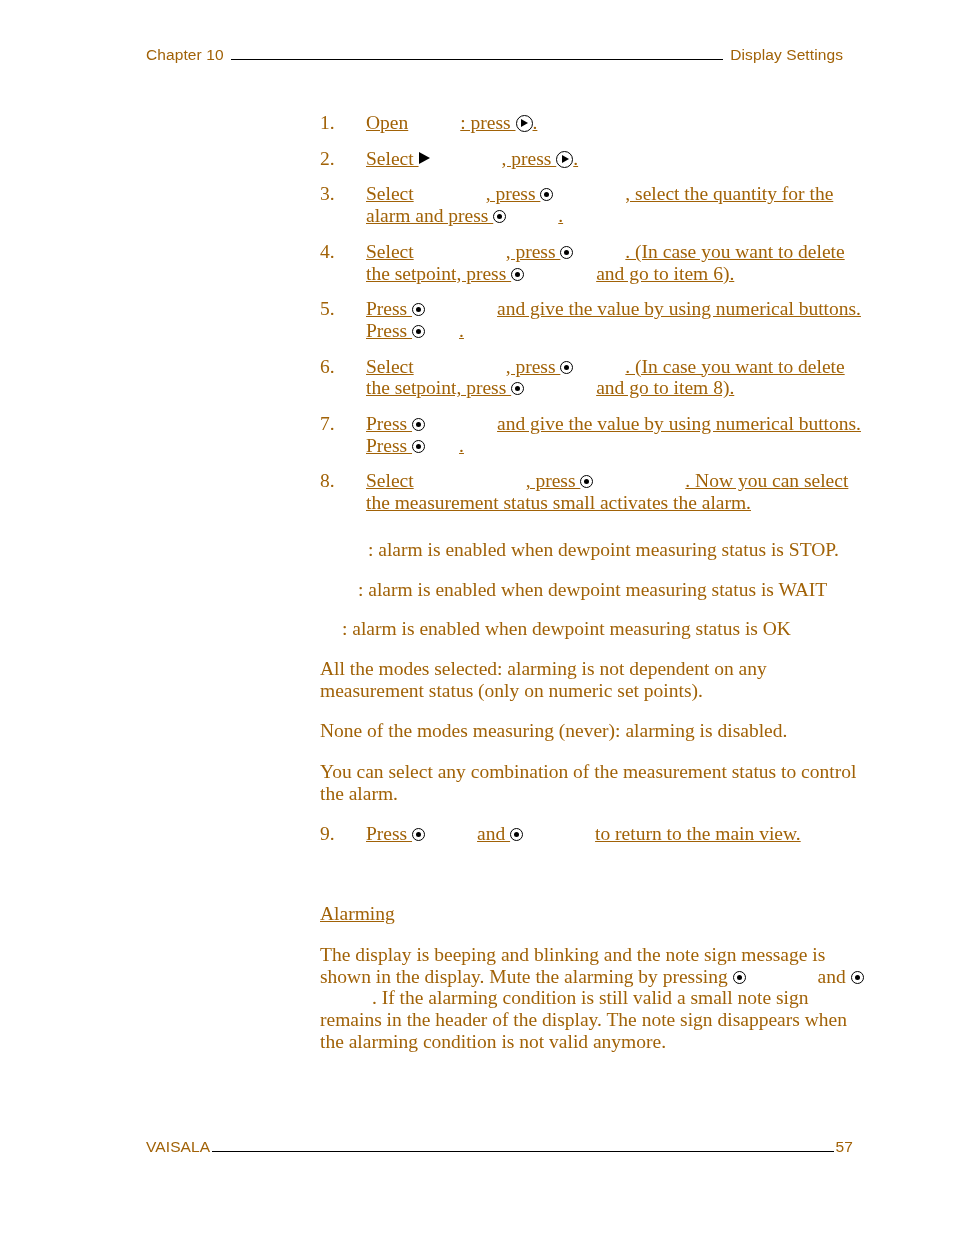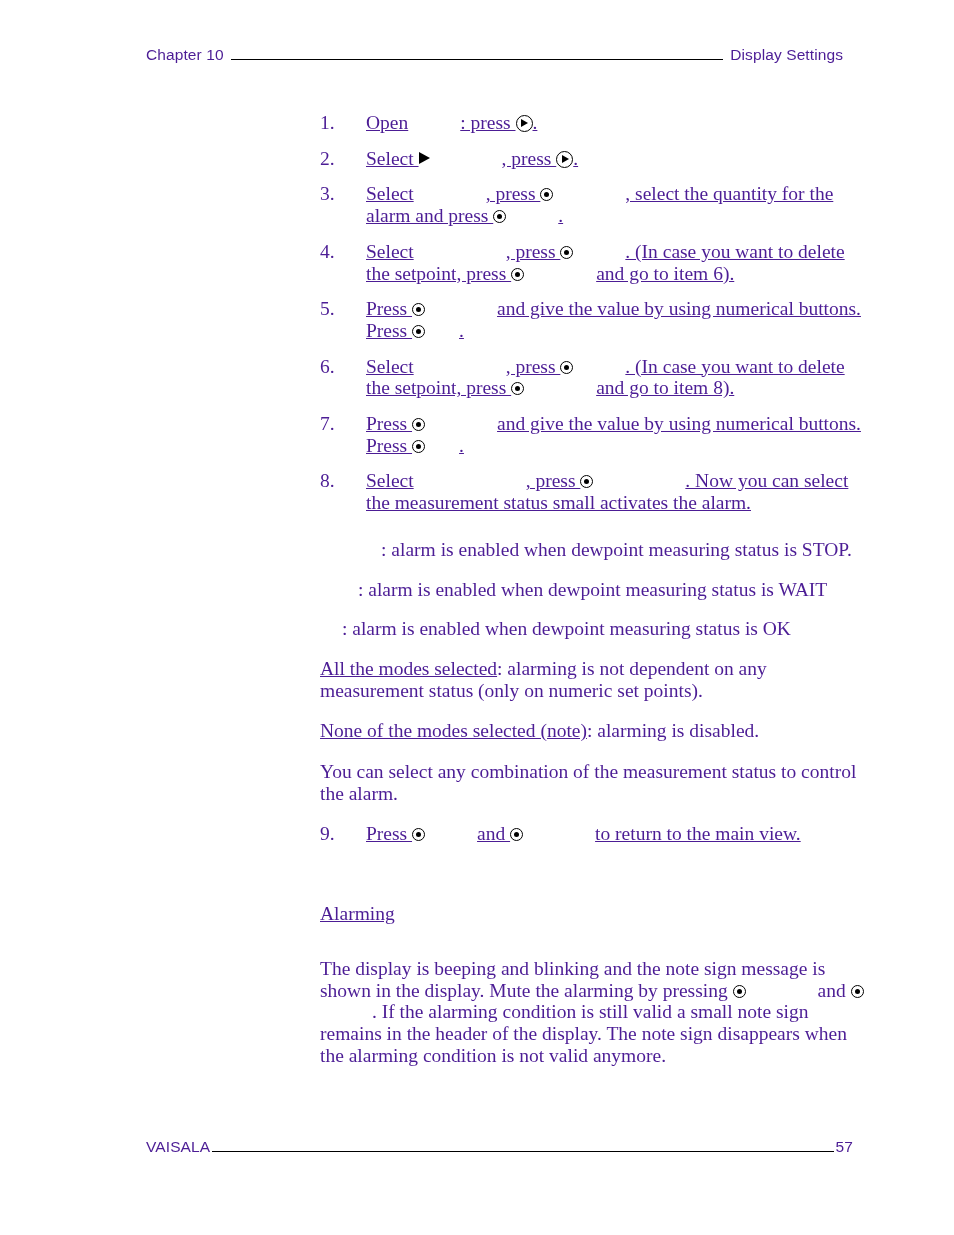--- a/index.html
+++ b/index.html
@@ -6,21 +6,21 @@
     margin: 0;
     padding: 0;
     background: #ffffff;
   }
   .page {
     position: relative;
     width: 954px;
     height: 1235px;
     background: #ffffff;
     font-family: "Liberation Serif", "DejaVu Serif", serif;
-    color: #4c1d95;
+    color: #a16207;
     overflow: hidden;
   }
 
   
   .page-header {
     position: absolute;
     left: 146px;
     top: 46px;
     width: 697px;
     display: flex;
@@ -152,33 +152,33 @@
     border-top: 6.5px solid transparent;
     border-bottom: 6.5px solid transparent;
     vertical-align: 1px;
   }
 
   
   .status-line {
     margin-bottom: 18px;
     white-space: nowrap;
   }
-  .status-line.s1 { padding-left: 48px; text-align: center; }
+  .status-line.s1 { padding-left: 48px; }
   .status-line.s2 { padding-left: 32px; }
   .status-line.s3 { padding-left: 22px; }
   .status-line.s4 { padding-left: 38px; }
 
   .para {
     margin-bottom: 19px;
   }
-  .u { text-decoration: underline; }
+  .u { }
 
   .heading-alarming {
     margin-top: 44px;
-    margin-bottom: 33px;
+    margin-bottom: 19px;
     text-decoration: underline;
     display: inline-block;
   }
   .block-gap-top { margin-top: 25px; }
 </style>
 </head>
 <body>
 
 <div class="page">
 
@@ -229,21 +229,21 @@
       <span class="step-num">8.</span>
       <span class="step-body"><span>Select</span><span class="gap g-xxl"></span><span>, press </span><span class="sym-dot-circle"><span class="ring"></span><span class="dot"></span></span><span class="gap g-xl"></span><span>. Now you can select the measurement status small activates the alarm.</span></span>
     </div>
 
     <div class="status-line s1 block-gap-top"><span>: alarm is enabled when dewpoint measuring status is STOP.</span></div>
     <div class="status-line s4"><span>: alarm is enabled when dewpoint measuring status is WAIT</span></div>
     <div class="status-line s3"><span>: alarm is enabled when dewpoint measuring status is OK</span></div>
 
     <div class="para"><span class="u">All the modes selected</span><span>: alarming is not dependent on any measurement status (only on numeric set points).</span></div>
 
-    <div class="para"><span class="u">None of the modes selected (note)</span><span>: alarming is disabled.</span></div>
+    <div class="para"><span class="u">None of the modes measuring (never)</span><span>: alarming is disabled.</span></div>
 
     <div class="para"><span>You can select any combination of the measurement status to control the alarm.</span></div>
 
     <div class="step">
       <span class="step-num">9.</span>
       <span class="step-body"><span>Press </span><span class="sym-dot-circle"><span class="ring"></span><span class="dot"></span></span><span class="gap g-md"></span><span>and </span><span class="sym-dot-circle"><span class="ring"></span><span class="dot"></span></span><span class="gap g-lg"></span><span>to return to the main view.</span></span>
     </div>
 
     <div>
       <div class="heading-alarming">Alarming</div>

